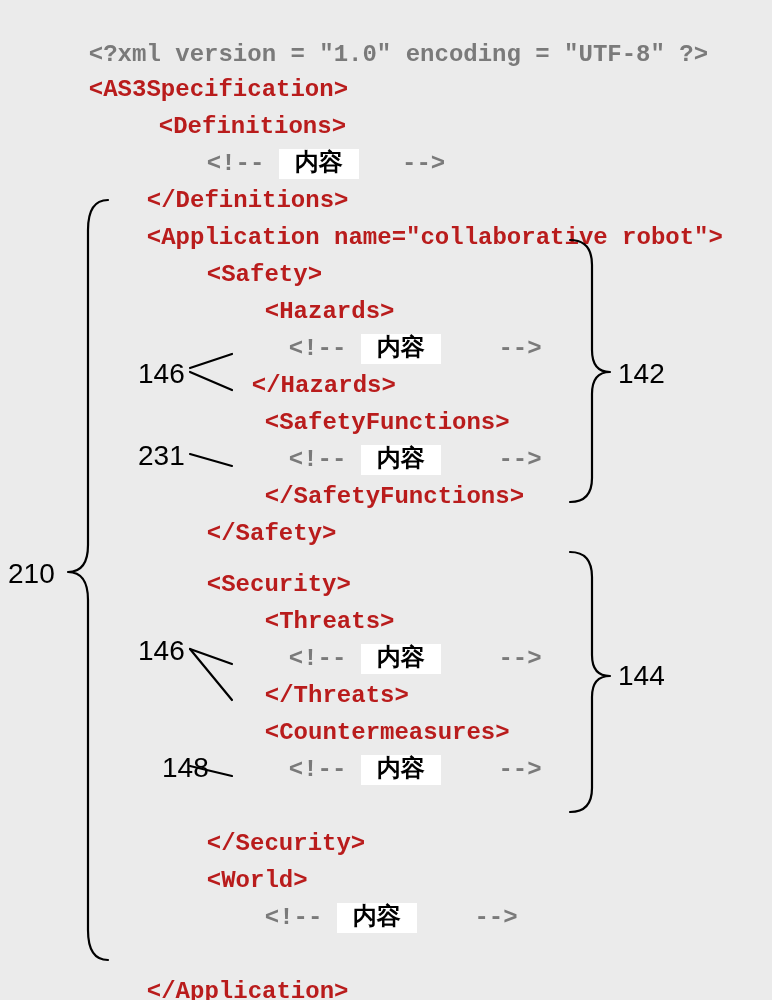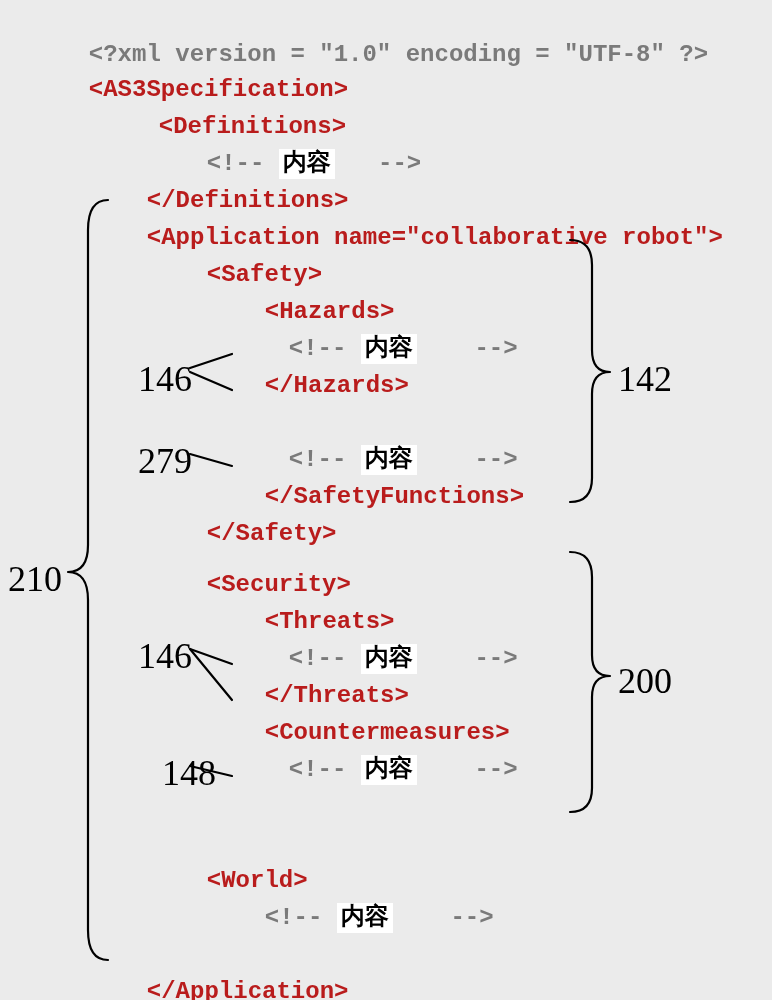--- a/index.html
+++ b/index.html
@@ -27,28 +27,28 @@
     font-weight: bold;
     line-height: 30px;
     height: 30px;
   }
   .gray { color: #7a7a7a; font-weight: bold;}
   .black { color: #b91c1c; font-weight: bold;}
   
   .content-box {
     display: inline-block;
     background: #fff;
-    padding: 0 4px;
+    padding: 0 16px;
     color: #000;
   }
   
   .refnum {
     position: absolute;
-    font-family: Liberation Serif, serif;
-    font-size: 36px;
+    font-family: Liberation Sans, sans-serif;
+    font-size: 28px;
     color: #000;
     font-weight: normal;
   }
   svg.overlay {
     position: absolute;
     left: 0; top: 0;
     width: 772px; height: 1000px;
     pointer-events: none;
   }
 </style>
@@ -86,24 +86,27 @@
 </div>
 
 <div class="line" style="left:236px; top:267px;">
   <span class="black">&lt;Hazards&gt;</span>
 </div>
 
 <div class="line" style="left:260px; top:304px;">
   <span class="gray">&lt;!-- </span><span class="content-box">内容</span><span class="gray">    </span><span class="gray">--&gt;</span>
 </div>
 
-<div class="line" style="left:236px; top:341px;">
+<div class="line" style="left:223px; top:341px;">
   <span class="black">&lt;/Hazards&gt;</span>
 </div>
 
+<div class="line" style="left:236px; top:378px;">
+  <span class="black">&lt;SafetyFunctions&gt;</span>
+</div>
 
 <div class="line" style="left:260px; top:415px;">
   <span class="gray">&lt;!-- </span><span class="content-box">内容</span><span class="gray">    </span><span class="gray">--&gt;</span>
 </div>
 
 <div class="line" style="left:236px; top:452px;">
   <span class="black">&lt;/SafetyFunctions&gt;</span>
 </div>
 
 <div class="line" style="left:178px; top:489px;">
@@ -128,43 +131,46 @@
 
 <div class="line" style="left:236px; top:688px;">
   <span class="black">&lt;Countermeasures&gt;</span>
 </div>
 
 <div class="line" style="left:260px; top:725px;">
   <span class="gray">&lt;!-- </span><span class="content-box">内容</span><span class="gray">    </span><span class="gray">--&gt;</span>
 </div>
 
 
+<div class="line" style="left:178px; top:799px;">
+  <span class="black">&lt;/Security&gt;</span>
+</div>
 
 <div class="line" style="left:178px; top:836px;">
   <span class="black">&lt;World&gt;</span>
 </div>
 
 <div class="line" style="left:236px; top:873px;">
   <span class="gray">&lt;!-- </span><span class="content-box">内容</span><span class="gray">    </span><span class="gray">--&gt;</span>
 </div>
 
 
 <div class="line" style="left:118px; top:947px;">
   <span class="black">&lt;/Application&gt;</span>
 </div>
 
 <div class="line" style="left:30px; top:975px;">
   
 </div>
 
 <div class="refnum" style="left:8px; top:558px;">210</div>
 <div class="refnum" style="left:618px; top:358px;">142</div>
-<div class="refnum" style="left:618px; top:660px;">200</div>
+<div class="refnum" style="left:618px; top:660px;">144</div>
 <div class="refnum" style="left:138px; top:358px;">146</div>
-<div class="refnum" style="left:138px; top:440px;">279</div>
+<div class="refnum" style="left:138px; top:440px;">231</div>
 <div class="refnum" style="left:138px; top:635px;">146</div>
 <div class="refnum" style="left:138px; top:752px;margin-left:24px;">148</div>
 
 <svg class="overlay" viewBox="0 0 772 1000">
   <g stroke="#000" stroke-width="2.2" fill="none" stroke-linecap="round" stroke-linejoin="round">
 
     <path d="M 108 200
              Q 88 200 88 230
              L 88 545
              Q 88 572 68 572

